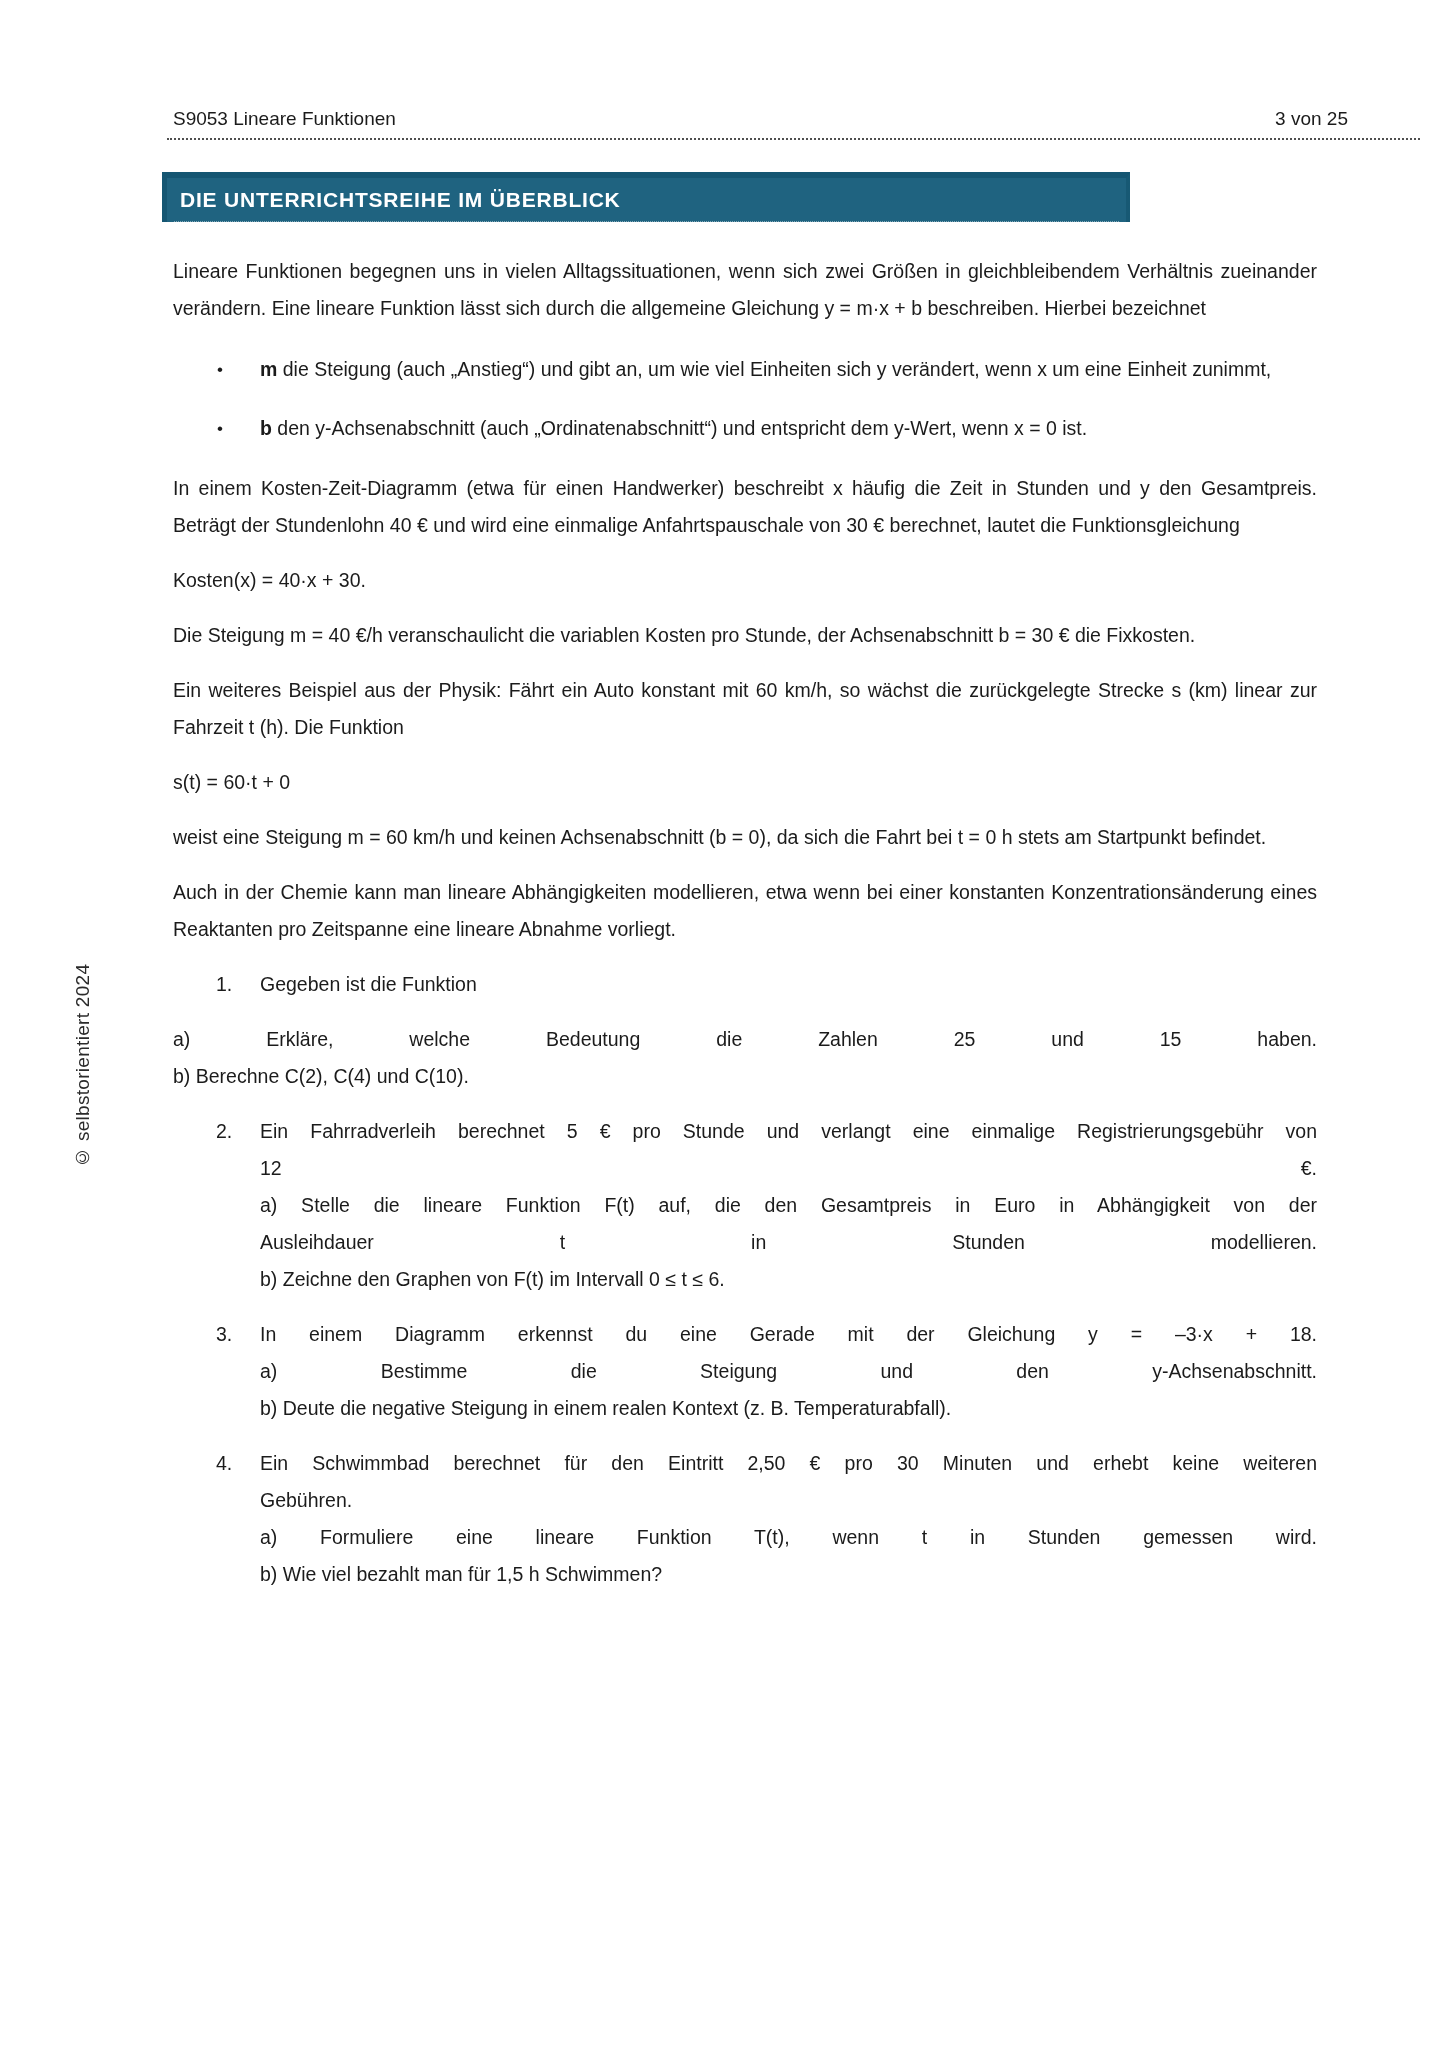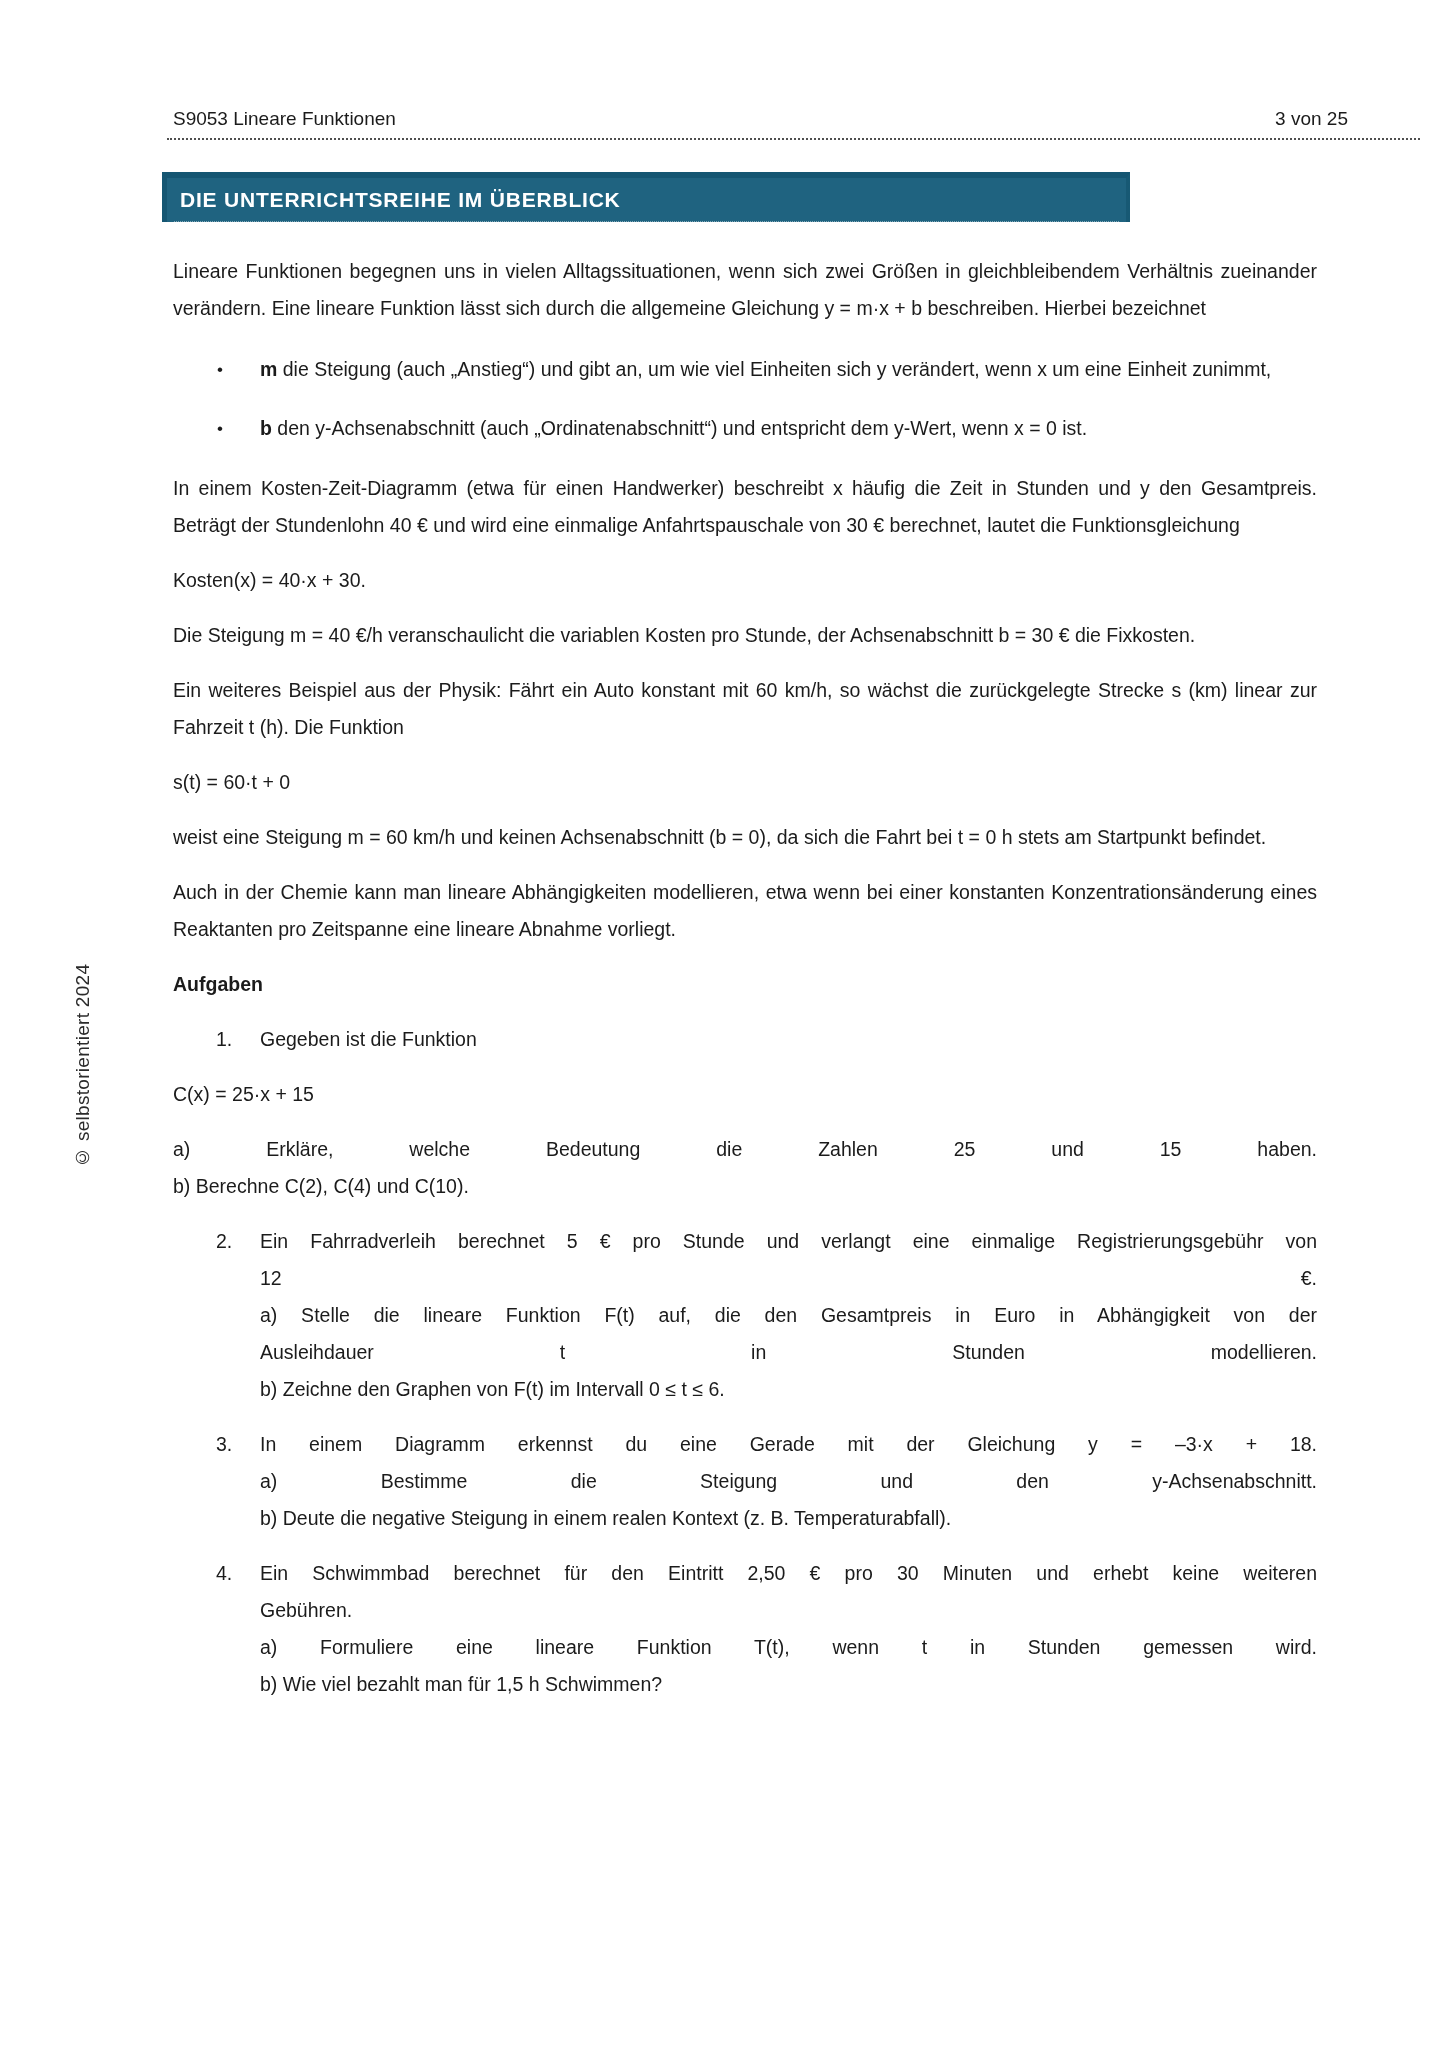--- a/index.html
+++ b/index.html
@@ -104,28 +104,26 @@
     <p class="block jpara">Die Steigung m = 40 €/h veranschaulicht die variablen Kosten pro Stunde, der Achsenabschnitt b = 30 € die Fixkosten.</p>
 
     <p class="block jpara">Ein weiteres Beispiel aus der Physik: Fährt ein Auto konstant mit 60 km/h, so wächst die zurückgelegte Strecke s (km) linear zur Fahrzeit t (h). Die Funktion</p>
 
     <p class="block formula">s(t) = 60·t + 0</p>
 
     <p class="block jpara">weist eine Steigung m = 60 km/h und keinen Achsenabschnitt (b = 0), da sich die Fahrt bei t = 0 h stets am Startpunkt befindet.</p>
 
     <p class="block jpara">Auch in der Chemie kann man lineare Abhängigkeiten modellieren, etwa wenn bei einer konstanten Konzentrationsänderung eines Reaktanten pro Zeitspanne eine lineare Abnahme vorliegt.</p>
 
-    <p class="block bold">Aufgaben</p>
 
     <div class="block task">
       <span class="task-num">1.</span>
       <div>Gegeben ist die Funktion</div>
     </div>
 
-    <p class="block formula">C(x) = 25·x + 15</p>
 
     <div class="block">
       <div class="jl">a) Erkläre, welche Bedeutung die Zahlen 25 und 15 haben.</div>
       <div>b) Berechne C(2), C(4) und C(10).</div>
     </div>
 
     <div class="block task">
       <span class="task-num">2.</span>
       <div>
         <div class="jl">Ein Fahrradverleih berechnet 5 € pro Stunde und verlangt eine einmalige Registrierungsgebühr von</div>

